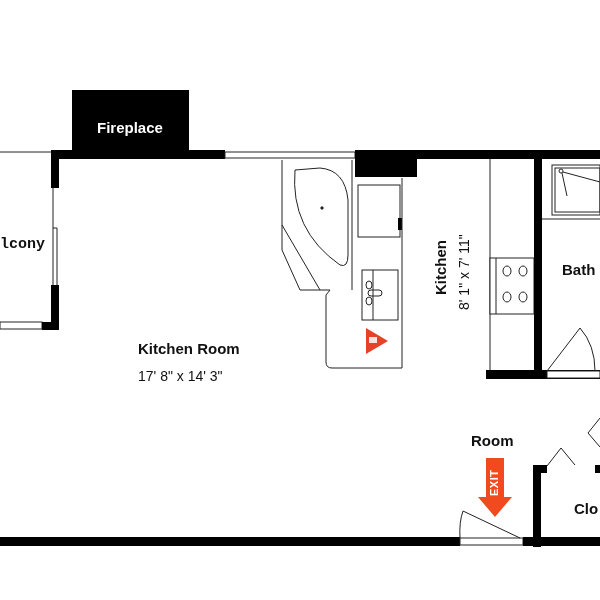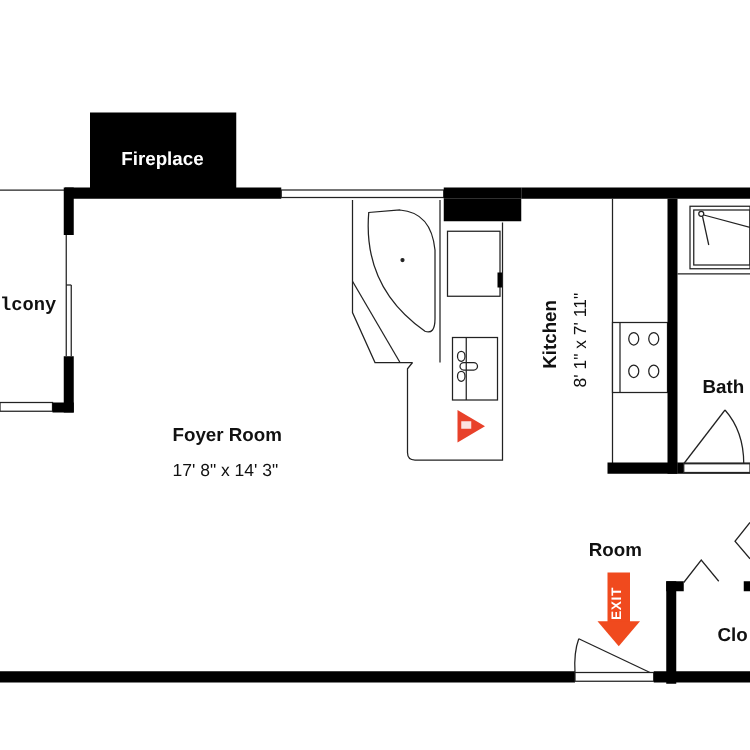--- a/index.html
+++ b/index.html
@@ -120,25 +120,25 @@
   <g>
     <rect x="486" y="458" width="18" height="40" fill="#f04a1e"></rect>
     <polygon points="478,497 512,497 495,517" fill="#f04a1e"></polygon>
   </g>
 </svg>
 
 <div class="label wlabel" style="left:97px; top:119px;text-align:center;">Fireplace</div>
 
 <div class="label bold" style="left:0px; top:236px;font-family:Liberation Mono, monospace;">lcony</div>
 
-<div class="label bold" style="left:138px; top:340px;">Foyer Room</div>
+<div class="label bold" style="left:138px; top:340px;">Kitchen Room</div>
 <div class="label dim" style="left:138px; top:368px;">17' 8" x 14' 3"</div>
 
 <div class="label bold vert" style="left:432px; top:295px;">Kitchen</div>
 <div class="label dim vert" style="left:456px; top:310px;">8' 1" x 7' 11"</div>
 
-<div class="label bold" style="left:562px; top:261px;margin-top:40px;">Bath</div>
+<div class="label bold" style="left:562px; top:261px;">Bath</div>
 
 <div class="label bold" style="left:471px; top:432px;">Room</div>
 
 <div class="exit-text" style="left:488px; top:496px;">EXIT</div>
 
 <div class="label bold" style="left:574px; top:500px;">Clo</div>
 
 </body></html>

